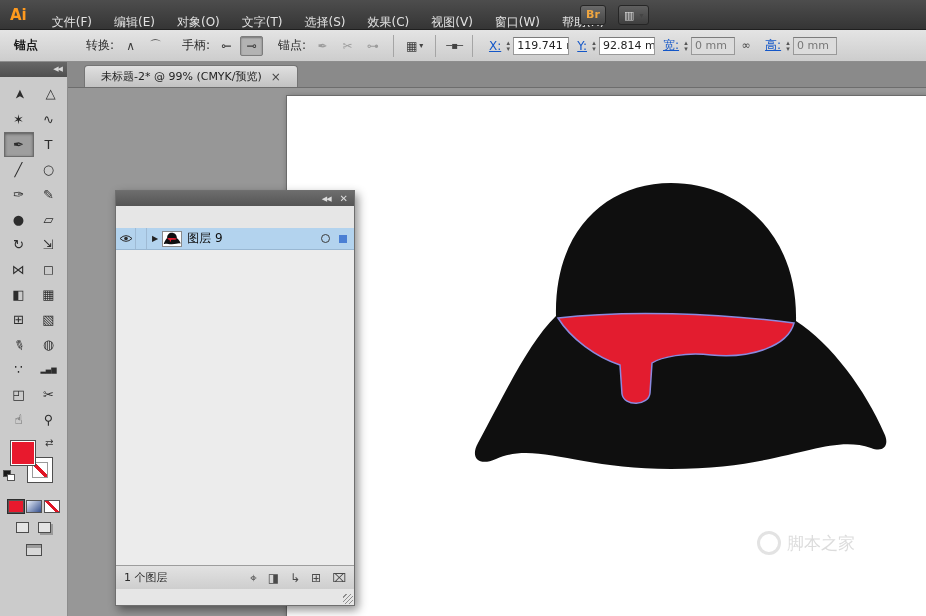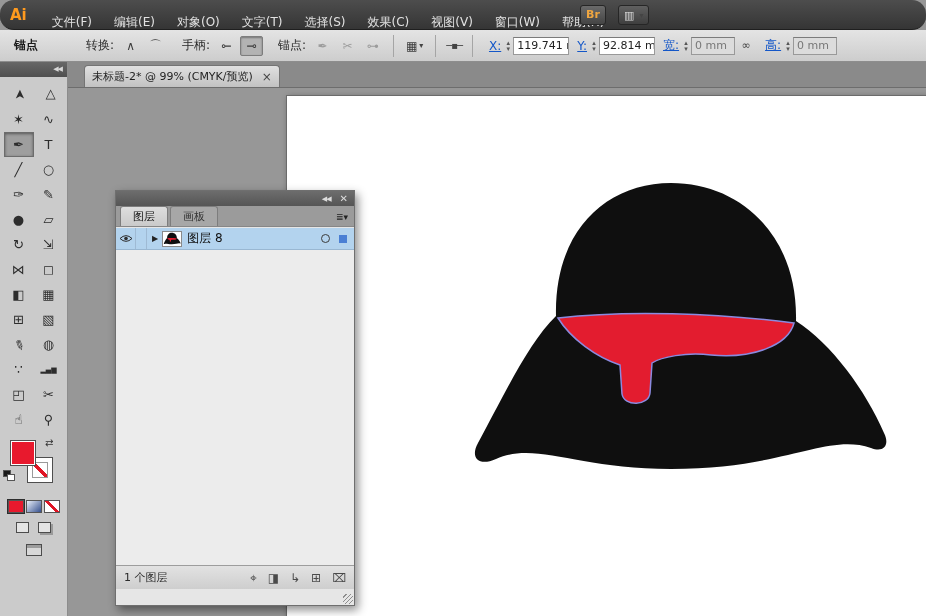--- a/index.html
+++ b/index.html
@@ -12,21 +12,20 @@
     -webkit-font-smoothing:antialiased;
   }
 
   
   .menu-bar {
     position:absolute; left:0; top:0; width:926px; height:30px;
     background:linear-gradient(#4d4d4d,#353535);
     border-bottom:1px solid #1f1f1f;
     display:flex; align-items:center;
     color:#e2e2e2;
-    border-radius:14px;
   }
   .app-logo { font-weight:bold; font-size:15px; color:#ff9a1e; margin:0 14px 0 10px; }
   .menu-item { padding:0 11px; height:16px; line-height:30px; font-size:12px; cursor:default; }
   .br-button {
     position:absolute; left:580px; top:5px; width:26px; height:20px;
     background:linear-gradient(#6a6a6a,#444);
     border:1px solid #262626; border-radius:3px;
     color:#f0a640; font-size:11px; text-align:center; line-height:18px; font-weight:bold;
   }
   .workspace-button {
@@ -118,21 +117,21 @@
 
   
   .canvas { position:absolute; left:68px; top:62px; right:0; bottom:0; background:#979797; overflow:hidden; }
   .tab-strip {
     height:26px; background:#8a8a8a; border-bottom:1px solid #6d6d6d;
     display:flex; align-items:flex-end; padding-left:16px;
   }
   .doc-tab {
     height:22px; background:linear-gradient(#e0e0e0,#c2c2c2);
     border:1px solid #747474; border-bottom:none; border-radius:4px 4px 0 0;
-    display:flex; align-items:center; gap:9px; padding:0 7px;
+    display:flex; align-items:center; gap:9px; padding:0 16px;
     font-size:11px; color:#1e1e1e;text-align:right;
   }
   .tab-close { font-size:12px; color:#444; cursor:default; }
   .artboard {
     position:absolute; left:218px; top:33px; width:642px; height:560px;
     background:#fff; border:1px solid #6b6b6b;
     box-shadow:2px 2px 6px rgba(0,0,0,.4);
   }
   .hat-svg { position:absolute; left:169px; top:75px; width:440px; height:310px; }
   .watermark {
@@ -284,20 +283,24 @@
   <div class="artboard">
     <svg class="hat-svg" viewBox="0 0 440 310" xmlns="http://www.w3.org/2000/svg">
       <path fill="#0f0f0f" d="M100,145 C98,60 150,12 215,12 C285,12 342,65 340,150
            C375,172 410,220 428,262 C434,274 428,282 415,277
            C370,262 330,298 215,298 C120,298 80,270 40,288
            C22,296 14,286 22,272 C45,230 72,172 100,145 Z"></path>
       <path fill="#e31c2f" stroke="#8a8adf" stroke-width="1.5" d="M102,147 C170,139 260,142 338,152 C332,175 295,188 255,184
            C230,181 205,186 196,192 L194,222 C193,235 168,236 166,223
            L164,194 C140,186 115,168 102,147 Z"></path>
     </svg>
+    <div class="watermark">
+      <span class="wm-ring"></span>
+      <span>脚本之家</span>
+    </div>
   </div>
 </div>
 
 <div class="toolbar">
   <div class="toolbar-header">◀◀</div>
   <div class="tools">
     <div class="tool rot-up">➤</div>
     <div class="tool rot-up">▷</div>
     <div class="tool">✶</div>
     <div class="tool">∿</div>
@@ -349,42 +352,37 @@
   </div>
 
   <div class="screen-mode"></div>
 </div>
 
 <div class="layers-panel">
   <div class="panel-header">
     <span style="font-size:7px; letter-spacing:-1px;">◀◀</span>
     <span class="ph-close">✕</span>
   </div>
-  <div class="panel-tabs">
-    <div class="ptab active">图层</div>
-    <div class="ptab inactive">画板</div>
-    <span class="panel-menu">≣▾</span>
-  </div>
   <div class="panel-body">
     <div class="layer-row">
       <span class="eye-cell">
         <svg width="14" height="9" viewBox="0 0 14 9">
           <path d="M1,4.5 Q7,-1.2 13,4.5 Q7,10.2 1,4.5 Z" fill="none" stroke="#2e2e2e" stroke-width="1"></path>
           <circle cx="7" cy="4.5" r="1.8" fill="#2e2e2e"></circle>
         </svg>
       </span>
       <span class="lock-cell"></span>
       <span class="expander">▶</span>
       <span class="layer-thumb">
         <svg width="18" height="13" viewBox="0 0 440 310" xmlns="http://www.w3.org/2000/svg">
           <path fill="#0f0f0f" d="M100,145 C98,60 150,12 215,12 C285,12 342,65 340,150 C375,172 410,220 428,262 C434,274 428,282 415,277 C370,262 330,298 215,298 C120,298 80,270 40,288 C22,296 14,286 22,272 C45,230 72,172 100,145 Z"></path>
           <path fill="#e31c2f" d="M102,147 C170,139 260,142 338,152 C332,175 295,188 255,184 C230,181 205,186 196,192 L194,222 C193,235 168,236 166,223 L164,194 C140,186 115,168 102,147 Z"></path>
         </svg>
       </span>
-      <span class="layer-name">图层 8</span>
+      <span class="layer-name">图层 9</span>
       <span class="target-circle"></span>
       <span class="sel-indicator"></span>
     </div>
   </div>
   <div class="panel-footer">
     <span class="footer-status">1 个图层</span>
     <span class="footer-icon">⌖</span>
     <span class="footer-icon">◨</span>
     <span class="footer-icon">↳</span>
     <span class="footer-icon">⊞</span>

